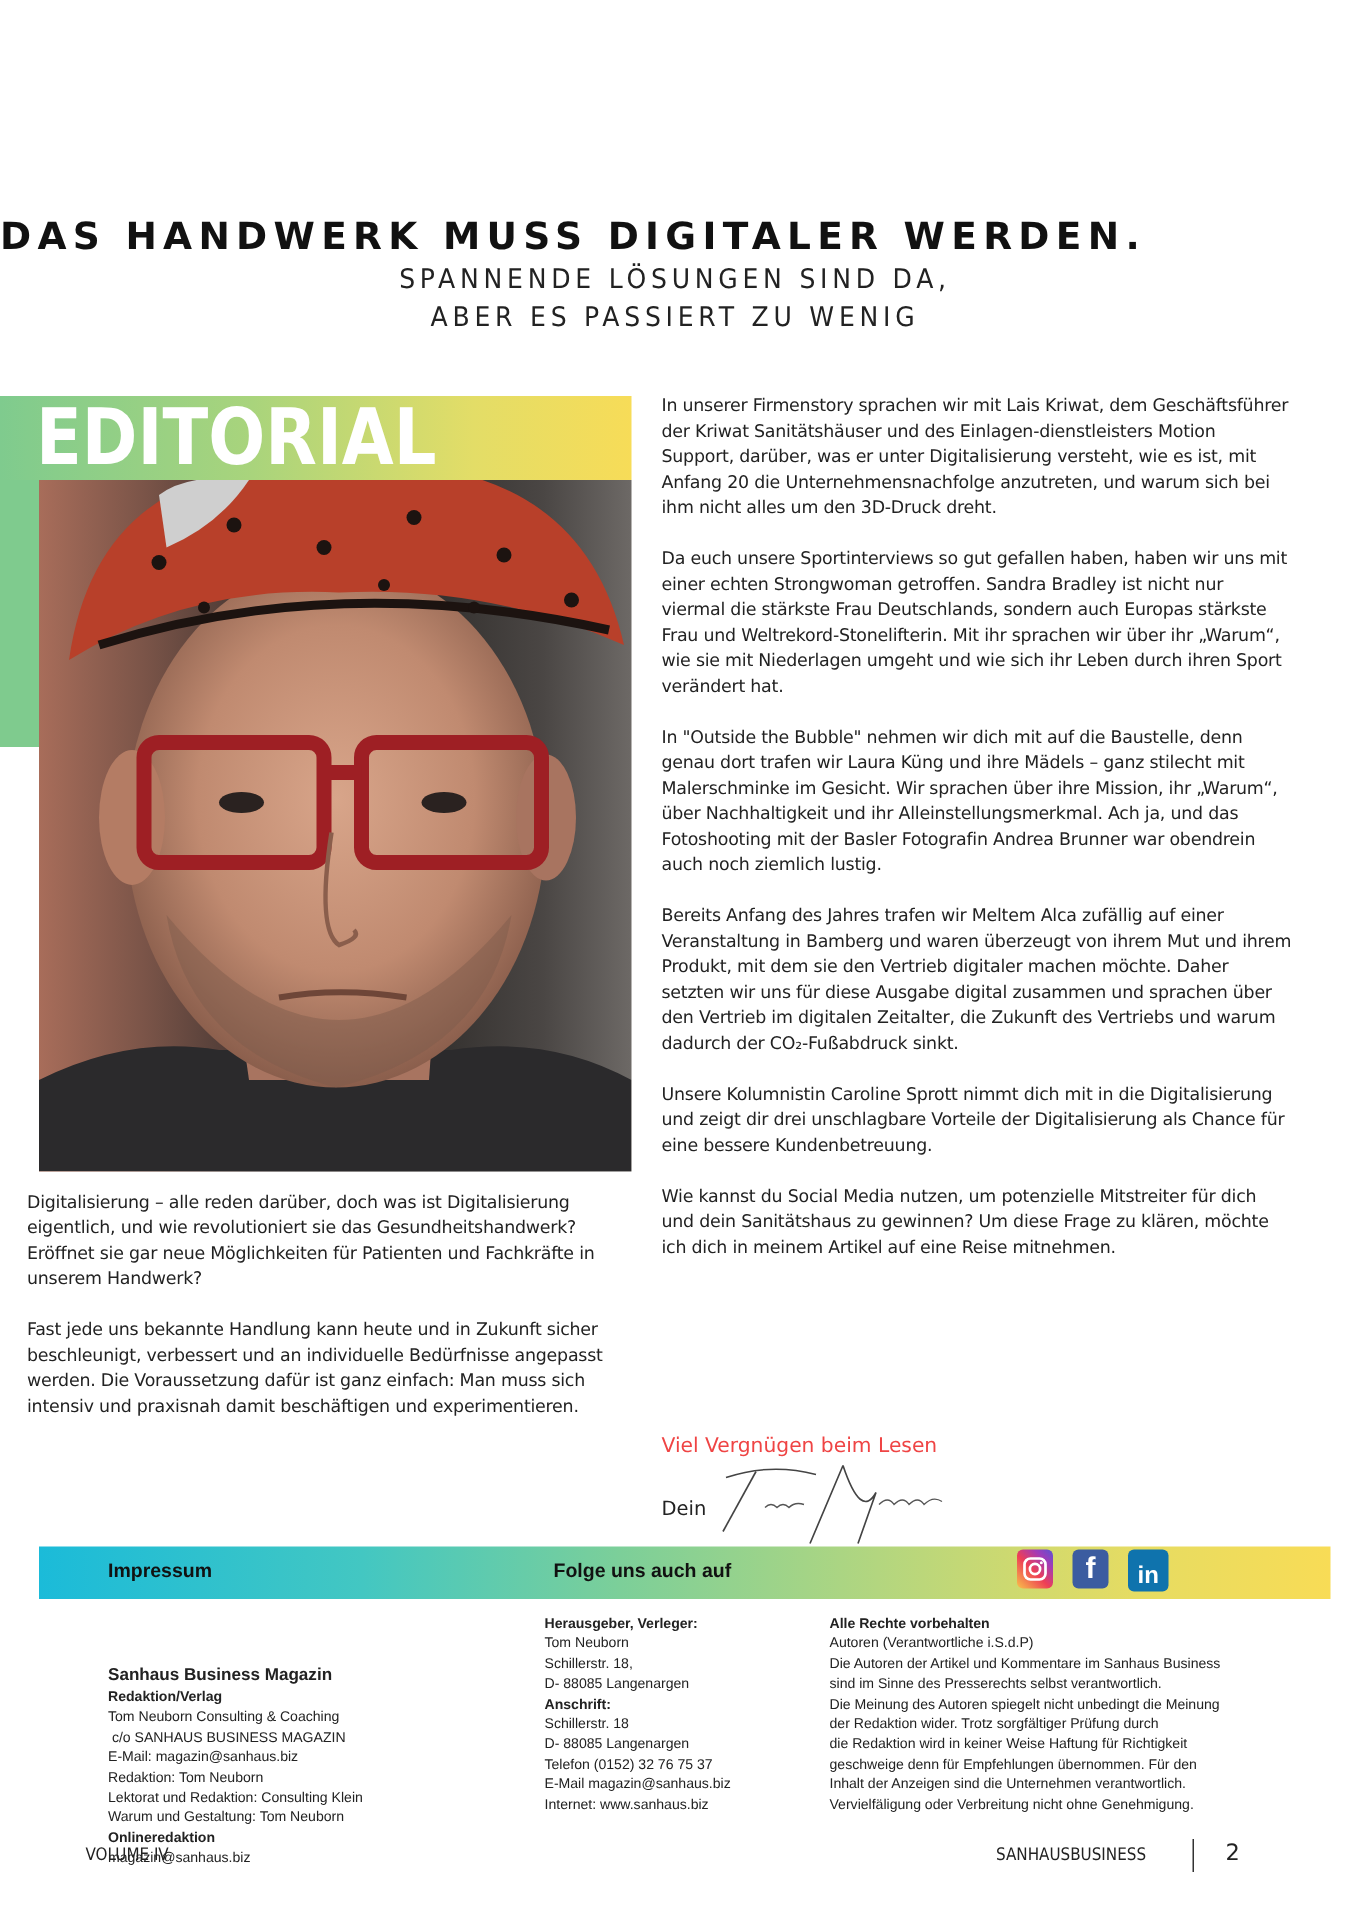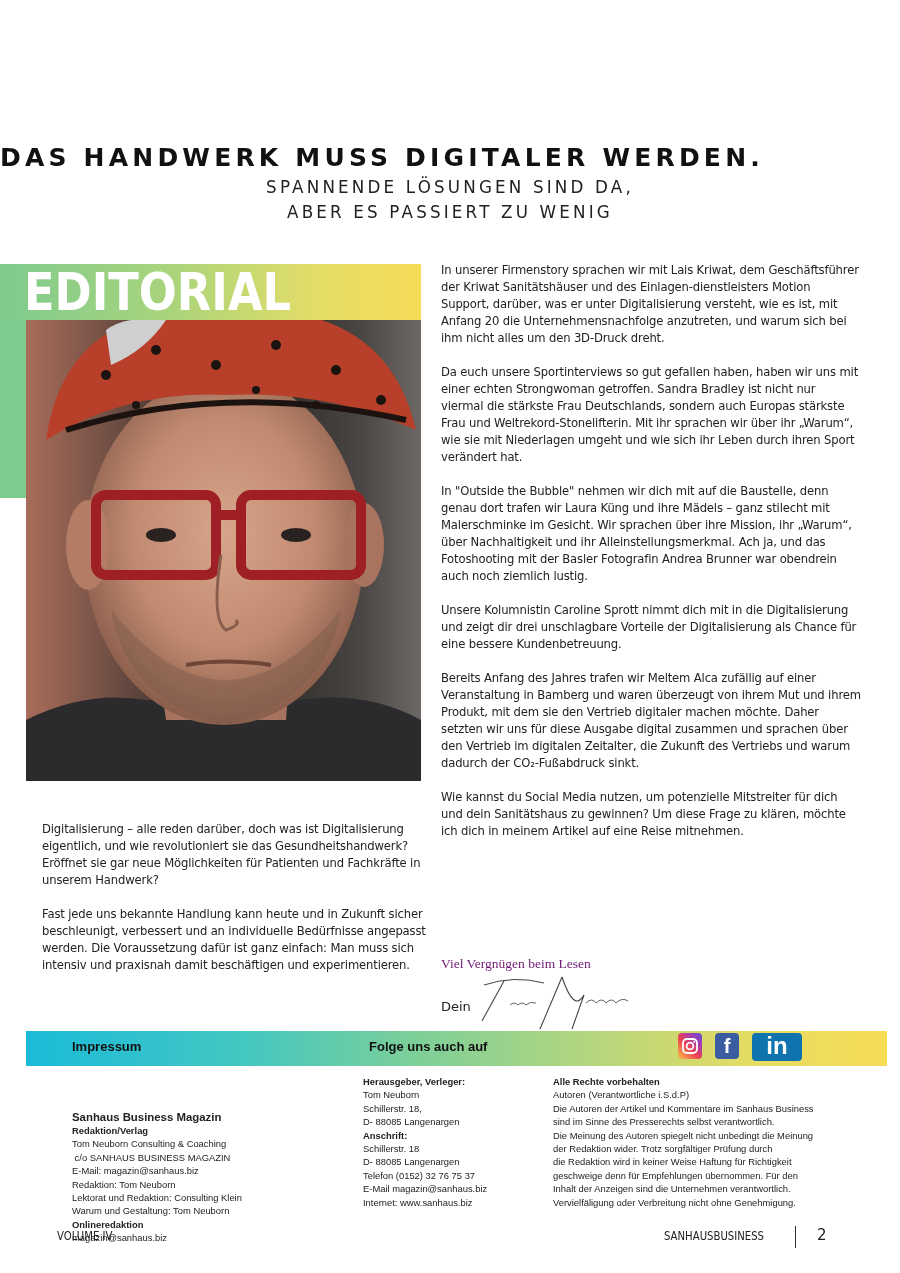--- a/index.html
+++ b/index.html
@@ -39,44 +39,44 @@
     left: 26px; top: 320px; width: 395px; height: 461px; overflow: hidden;
     background: linear-gradient(90deg, #a86d5a 0%, #7a5448 18%, #3a302e 40%, #2b2826 60%, #4a4644 85%, #6d6966 100%);
   }
 
   
   .col-text {
     font-family: "DejaVu Sans", sans-serif; font-size: 11.6px; line-height: 17px; color: #222;
     letter-spacing: -0.15px;
   }
   .col-text p { margin: 0 0 17px 0; }
-  .left-text { left: 42px; top: 793px; width: 395px; margin-top: 28px; }
+  .left-text { left: 18px; top: 793px; width: 395px; }
   .right-text { left: 441px; top: 262px; width: 420px; }
 
-  .closing { left: 441px; top: 956px; font-size: 13.5px; color: #701a75; font-family: Liberation Serif, serif; }
+  .closing { left: 441px; top: 956px; font-size: 13.5px; color: #ef4444; }
   .dein { left: 441px; top: 999px; font-size: 13px; color: #222; }
   .signature { left: 474px; top: 973px; width: 170px; height: 60px; }
 
   
   .footer-band {
     left: 26px; top: 1031px; width: 861px; height: 35px;
     background: linear-gradient(90deg, #1bbbd9 0%, #43c7c2 25%, #7ccf99 45%, #b3d67f 65%, #e6dc62 85%, #f8dc56 100%);
   }
   .band-label {
     font-family: "Liberation Sans", sans-serif; font-weight: bold; font-size: 13px; color: #111;
     top: 1039px;
   }
   .social-icon {
     top: 1033px; width: 24px; height: 26px; border-radius: 4px;
     display: flex; align-items: center; justify-content: center;
     font-family: "Liberation Sans", sans-serif; font-weight: bold; color: #fff;
   }
   .ig { left: 678px; background: linear-gradient(45deg, #f9c24a 0%, #ee3f55 45%, #a23bb7 75%, #5a52d3 100%); }
   .fb { left: 715px; background: #3b5ca0; font-size: 20px; }
-  .li { left: 752px; width: 50px; height: 28px; top: 1033px; background: #0f73ad; font-size: 24px; align-items: flex-end; padding-bottom: 1px; box-sizing: border-box; }
+  .li { left: 752px; width: 27px; height: 28px; top: 1033px; background: #0f73ad; font-size: 16px; align-items: flex-end; padding-bottom: 1px; box-sizing: border-box; }
 
   
   .imp { font-family: "Liberation Sans", sans-serif; font-size: 9.4px; line-height: 13.4px; color: #222; }
   .imp .b { font-weight: bold; }
   .imp .t { font-weight: bold; font-size: 11.4px; line-height: 14px; }
   .imp-col1 { left: 72px; top: 1078px; width: 280px; margin-top: 32px; }
   .imp-col2 { left: 363px; top: 1075px; width: 180px; }
   .imp-col3 { left: 553px; top: 1075px; width: 300px; }
 
   
@@ -147,22 +147,22 @@
 
 <div class="abs col-text left-text">
   <p>Digitalisierung – alle reden darüber, doch was ist Digitalisierung eigentlich, und wie revolutioniert sie das Gesundheitshandwerk? Eröffnet sie gar neue Möglichkeiten für Patienten und Fachkräfte in unserem Handwerk?</p>
   <p>Fast jede uns bekannte Handlung kann heute und in Zukunft sicher beschleunigt, verbessert und an individuelle Bedürfnisse angepasst werden. Die Voraussetzung dafür ist ganz einfach: Man muss sich intensiv und praxisnah damit beschäftigen und experimentieren.</p>
 </div>
 
 <div class="abs col-text right-text">
   <p>In unserer Firmenstory sprachen wir mit Lais Kriwat, dem Geschäftsführer der Kriwat Sanitätshäuser und des Einlagen-dienstleisters Motion Support, darüber, was er unter Digitalisierung versteht, wie es ist, mit Anfang 20 die Unternehmensnachfolge anzutreten, und warum sich bei ihm nicht alles um den 3D-Druck dreht.</p>
   <p>Da euch unsere Sportinterviews so gut gefallen haben, haben wir uns mit einer echten Strongwoman getroffen. Sandra Bradley ist nicht nur viermal die stärkste Frau Deutschlands, sondern auch Europas stärkste Frau und Weltrekord-Stonelifterin. Mit ihr sprachen wir über ihr „Warum“, wie sie mit Niederlagen umgeht und wie sich ihr Leben durch ihren Sport verändert hat.</p>
   <p>In "Outside the Bubble" nehmen wir dich mit auf die Baustelle, denn genau dort trafen wir Laura Küng und ihre Mädels – ganz stilecht mit Malerschminke im Gesicht. Wir sprachen über ihre Mission, ihr „Warum“, über Nachhaltigkeit und ihr Alleinstellungsmerkmal. Ach ja, und das Fotoshooting mit der Basler Fotografin Andrea Brunner war obendrein auch noch ziemlich lustig.</p>
+  <p>Bereits Anfang des Jahres trafen wir Meltem Alca zufällig auf einer Veranstaltung in Bamberg und waren überzeugt von ihrem Mut und ihrem Produkt, mit dem sie den Vertrieb digitaler machen möchte. Daher setzten wir uns für diese Ausgabe digital zusammen und sprachen über den Vertrieb im digitalen Zeitalter, die Zukunft des Vertriebs und warum dadurch der CO₂-Fußabdruck sinkt.</p>
   <p>Unsere Kolumnistin Caroline Sprott nimmt dich mit in die Digitalisierung und zeigt dir drei unschlagbare Vorteile der Digitalisierung als Chance für eine bessere Kundenbetreuung.</p>
-  <p>Bereits Anfang des Jahres trafen wir Meltem Alca zufällig auf einer Veranstaltung in Bamberg und waren überzeugt von ihrem Mut und ihrem Produkt, mit dem sie den Vertrieb digitaler machen möchte. Daher setzten wir uns für diese Ausgabe digital zusammen und sprachen über den Vertrieb im digitalen Zeitalter, die Zukunft des Vertriebs und warum dadurch der CO₂-Fußabdruck sinkt.</p>
   <p>Wie kannst du Social Media nutzen, um potenzielle Mitstreiter für dich und dein Sanitätshaus zu gewinnen? Um diese Frage zu klären, möchte ich dich in meinem Artikel auf eine Reise mitnehmen.</p>
 </div>
 
 <div class="abs closing">Viel Vergnügen beim Lesen</div>
 <div class="abs dein">Dein</div>
 <div class="abs signature" title="Tom Neuborn">
   <svg width="170" height="60" viewBox="0 0 170 60">
     <path d="M10 12 Q40 2 70 10" stroke="#444" stroke-width="1" fill="none"></path>
     <path d="M30 8 L8 48" stroke="#444" stroke-width="1.1" fill="none"></path>
     <path d="M36 32 q4 -4 8 0 q4 -4 8 0 q4 -4 10 -2" stroke="#555" stroke-width="0.9" fill="none"></path>

